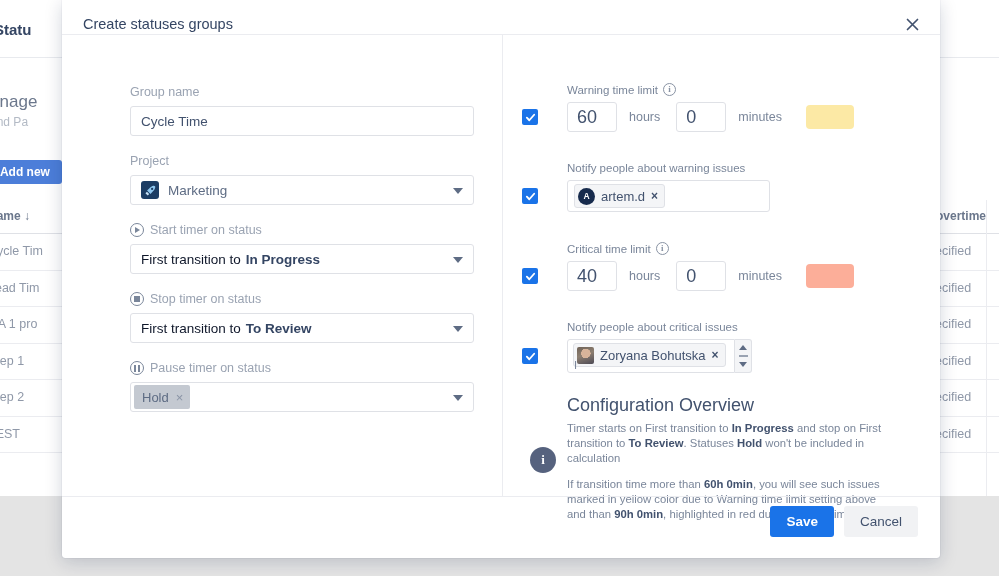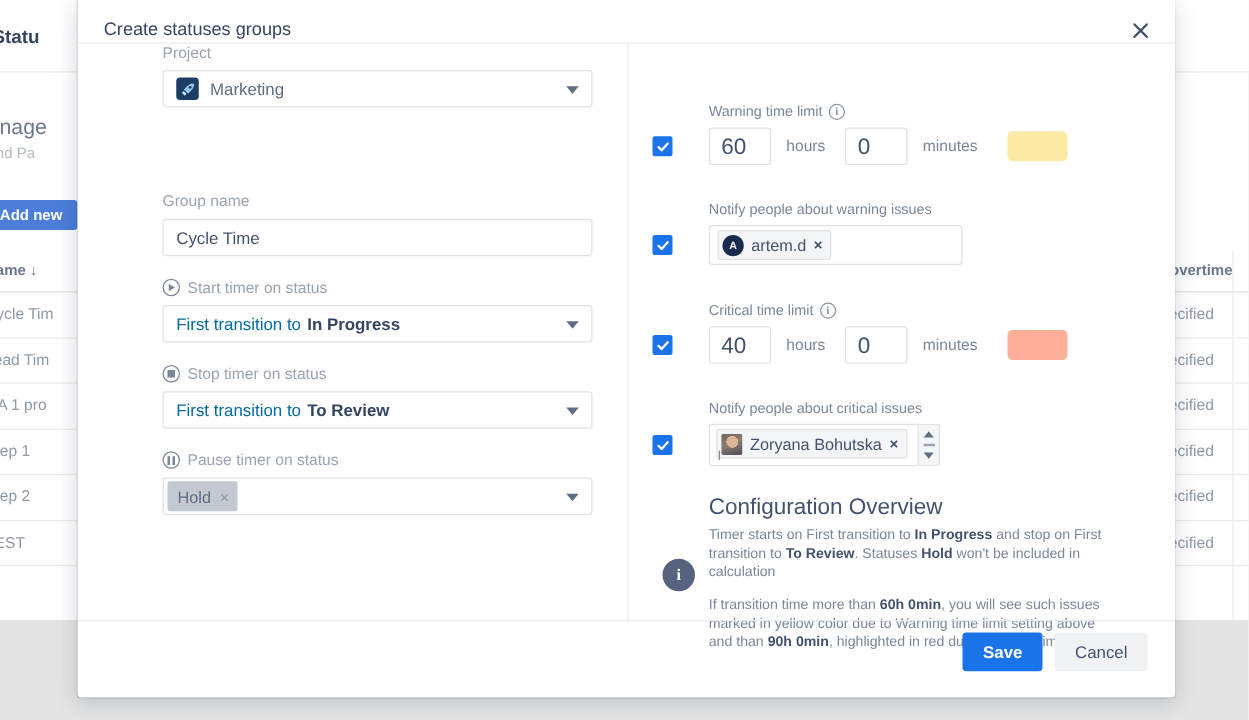--- a/index.html
+++ b/index.html
@@ -129,21 +129,21 @@
   .caret {
     position: absolute; right: 10px; top: 12px;
     width: 0; height: 0;
     border-left: 5px solid transparent;
     border-right: 5px solid transparent;
     border-top: 6px solid #5e6c84;
   }
   .fld { margin-bottom: 18px; }
   .fld:last-child { margin-bottom: 4px; }
   #f-groupname { padding-top: 50px; }
-  .transition-prefix { color: #0369a1; }
+  .transition-prefix { color: #0f172a; }
   .transition-value { color: #344563; font-weight: bold; margin-left: 5px; }
 
   .timer-icon {
     width: 14px; height: 14px; border-radius: 50%;
     border: 1.6px solid #7a869a;
     display: inline-flex; align-items: center; justify-content: center;
     flex: none;
   }
   .ti-play {
     width: 0; height: 0;
@@ -356,38 +356,38 @@
         <path d="M1.5 1.5 L11.5 11.5 M11.5 1.5 L1.5 11.5" stroke="#42526e" stroke-width="1.7" stroke-linecap="round"></path>
       </svg>
     </div>
   </div>
 
   <div id="modal-body">
     <div id="col-divider"></div>
 
     <div id="left-col">
 
+      <div class="fld" id="f-groupname">
+        <div class="field-label">Group name</div>
+        <div class="text-input">Cycle Time</div>
+      </div>
+
       <div class="fld">
         <div class="field-label">Project</div>
         <div class="select-input">
           <span class="proj-icon">
             <svg width="13" height="13" viewBox="0 0 16 16" aria-hidden="true">
               <path d="M11.6 2.2c1.6-.3 2.5.6 2.2 2.2-.3 1.7-1.6 3.6-3.3 5.2L8 12.2 3.8 8 6.4 5.5C8 3.9 9.9 2.5 11.6 2.2z" fill="#8fc7ef"></path>
               <circle cx="10" cy="6" r="1.4" fill="#1c3d64"></circle>
               <path d="M3.6 9.6 6.4 12.4 4.6 14.2 1.8 11.4z" fill="#c9e3f7"></path>
             </svg>
           </span>
           <span class="proj-name">Marketing</span>
           <span class="caret"></span>
         </div>
-      </div>
-
-      <div class="fld" id="f-groupname">
-        <div class="field-label">Group name</div>
-        <div class="text-input">Cycle Time</div>
       </div>
 
       <div class="fld">
         <div class="field-label">
           <span class="timer-icon">
               <i class="ti-play"></i>
             </span>
           <span>Start timer on status</span>
         </div>
         <div class="select-input">

